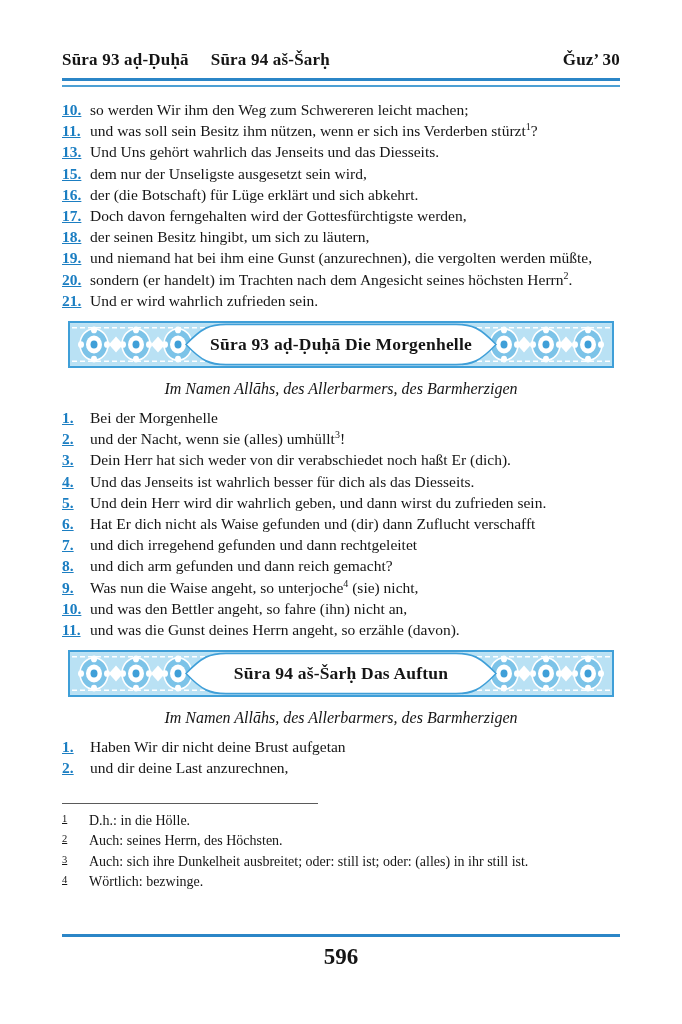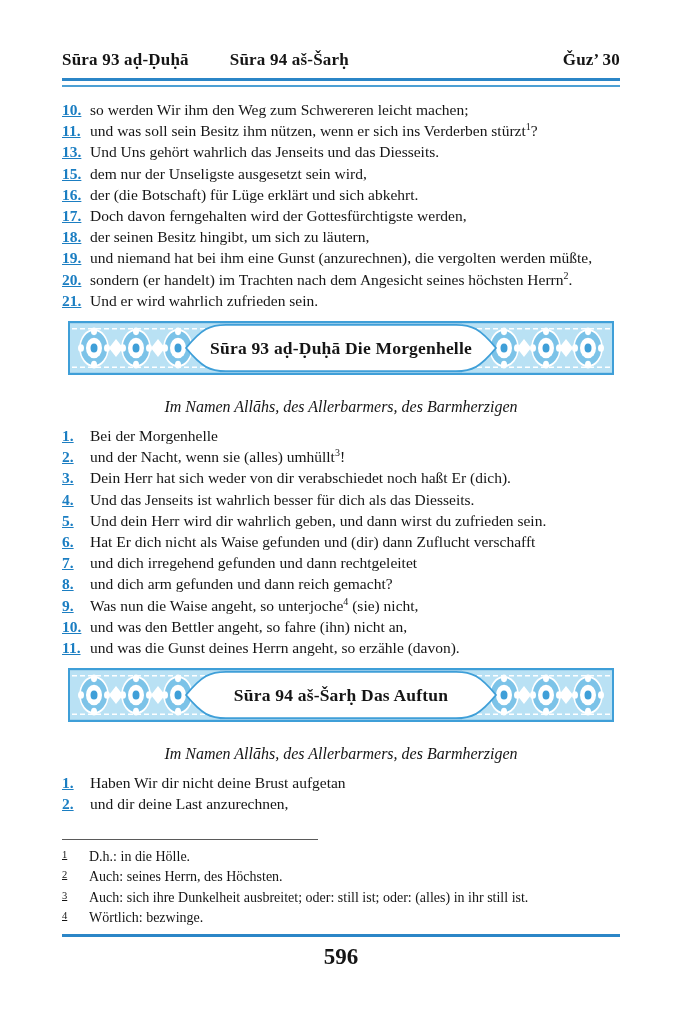--- a/index.html
+++ b/index.html
@@ -3,37 +3,37 @@
 <meta charset="utf-8">
 <style>
   html,body{margin:0;padding:0;background:#ffffff;}
   body{width:682px;height:1024px;font-family:"Liberation Serif",serif;color:#151515;}
   .page{position:relative;width:682px;height:1024px;overflow:hidden;background:#ffffff;}
   .content{padding:50px 62px 0 62px;}
 
   
   .hdr{display:flex;justify-content:space-between;align-items:baseline;
        font-weight:bold;font-size:17px;letter-spacing:.2px;}
-  .hdr-left{display:flex;gap:41px;}
+  .hdr-left{display:flex;gap:22px;}
   .rule-double{margin-top:8px;height:4px;
        border-top:3.5px solid var(--accent,#2b86c7);
        border-bottom:2px solid var(--accent2,#4da0d4);}
 
   
   .verses{margin-top:12px;font-size:15.5px;line-height:21.2px;}
   .verse{display:flex;}
   .vnum{color:var(--vnum,#1b7ec2);font-weight:bold;width:28px;flex:none;text-decoration:underline;}
   .vtext sup{font-size:10px;line-height:0;}
 
   
-  .banner{position:relative;height:54px;margin:10px 6px 0 6px;padding-left:24px;}
+  .banner{position:relative;height:47px;margin:10px 6px 0 6px;padding-left:24px;}
   .banner svg{position:absolute;inset:0;width:100%;height:100%;display:block;}
   .banner-title{position:absolute;inset:0;display:flex;align-items:center;
        justify-content:center;font-weight:bold;font-size:17.5px;letter-spacing:.2px;}
-  .bismillah{text-align:center;font-style:italic;font-size:16px;margin-top:23px;}
+  .bismillah{text-align:center;font-style:italic;font-size:16px;margin-top:12px;}
   .verses.after-bism{margin-top:9px;}
 
   
   .fnrule{width:256px;border-top:1.6px solid #5a5a5a;margin:24px 0 7px 0;}
   .fnotes{font-size:14px;line-height:20.5px;margin-top:2px;}
   .fnote{display:flex;}
   .fnote .vnum{color:#151515;font-weight:normal;font-size:10.5px;width:27px;
        transform:translateY(-2px);}
 
   

